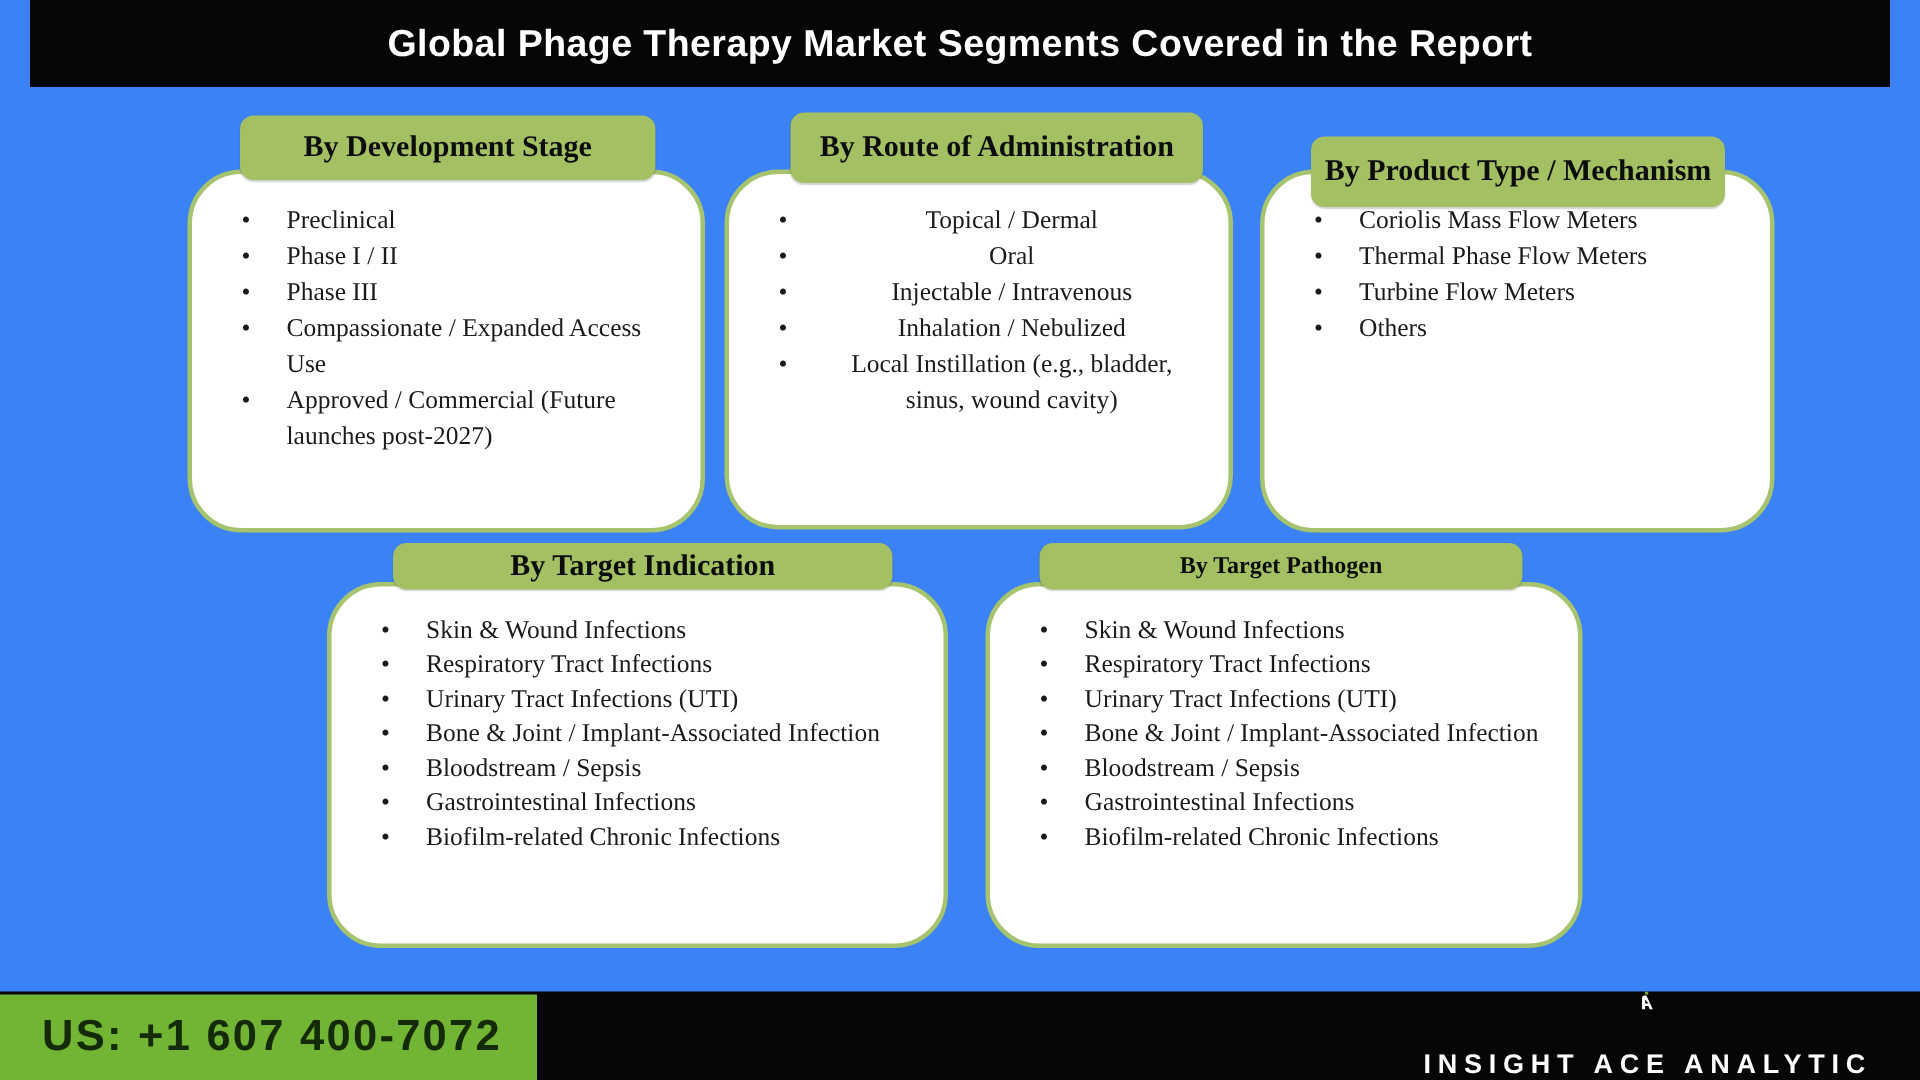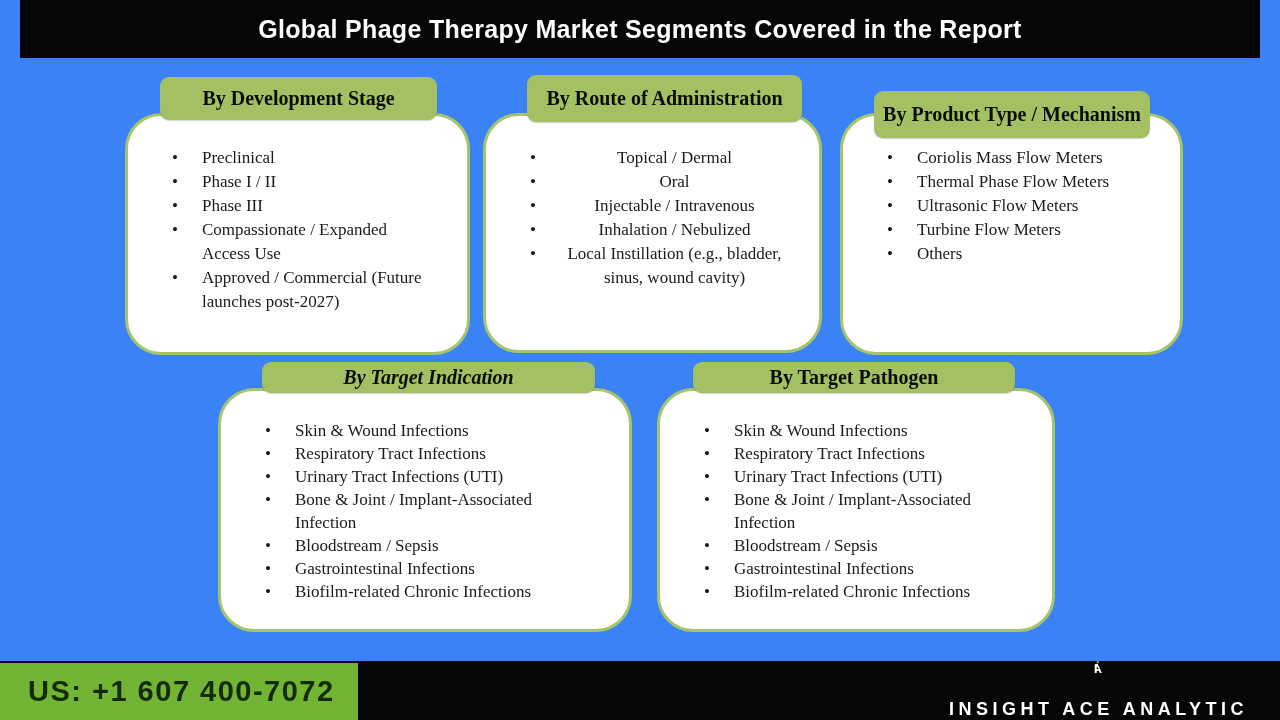--- a/index.html
+++ b/index.html
@@ -22,35 +22,35 @@
     box-sizing:border-box;
   }
   .seg-header{
     position:absolute;background:#a3c063;border-radius:9px;z-index:2;
     display:flex;align-items:center;justify-content:center;text-align:center;
     font-weight:bold;font-size:20px;line-height:1.12;color:#0d0d0d;
     padding:2px 8px;box-sizing:border-box;
     box-shadow:0 1px 1px rgba(0,0,0,0.18);
   }
   .seg-list{
-    margin:14px;list-style:none;color:#1a1a1a;font-size:17px;line-height:24px;
+    margin:3px;list-style:none;color:#1a1a1a;font-size:17px;line-height:24px;
     padding:16px 16px 0 24px;
   }
   .seg-list li{position:relative;padding-left:36px;}
   .seg-list li::before{content:"\2022";position:absolute;left:6px;}
   #box1{left:125px;top:113px;width:345px;height:242px;}
   #hdr1{left:160px;top:77px;width:277px;height:43px;}
   #box2{left:483px;top:113px;width:339px;height:240px;text-align:center;}
   #hdr2{left:517px;top:75px;width:275px;height:47px;margin-left:10px;}
   #box3{left:840px;top:113px;width:343px;height:242px;}
   #hdr3{left:874px;top:75px;width:276px;height:47px;margin-top:16px;}
   #box4{left:218px;top:388px;width:414px;height:244px;}
-  #hdr4{left:262px;top:362px;width:333px;height:31px;font-size:20px;font-style:italic;}
+  #hdr4{left:262px;top:362px;width:333px;height:31px;font-size:20px;}
   #box5{left:657px;top:388px;width:398px;height:244px;}
-  #hdr5{left:693px;top:362px;width:322px;height:31px;font-size:20px;}
+  #hdr5{left:693px;top:362px;width:322px;height:31px;font-size:16px;}
   #box4 .seg-list{padding-right:34px;line-height:23px;padding-top:14px;}
   #box5 .seg-list{padding-right:10px;line-height:23px;padding-top:14px;}
   
   .bottom-bar{
     position:absolute;left:0;top:661px;width:1280px;height:59px;background:#060606;
   }
   .phone-box{
     position:absolute;left:0;top:2px;width:358px;height:57px;background:#72b434;
     display:flex;align-items:center;padding-left:28px;box-sizing:border-box;
   }
@@ -95,21 +95,20 @@
         <li>Inhalation / Nebulized</li>
         <li>Local Instillation (e.g., bladder, sinus, wound cavity)</li>
       </ul>
   </div>
   <div class="seg-header" id="hdr2">By Route of Administration</div>
 
   <div class="seg-box" id="box3">
     <ul class="seg-list">
         <li>Coriolis Mass Flow Meters</li>
         <li>Thermal Phase Flow Meters</li>
-        <li>Ultrasonic Flow Meters</li>
         <li>Turbine Flow Meters</li>
         <li>Others</li>
       </ul>
   </div>
   <div class="seg-header" id="hdr3">By Product Type / Mechanism</div>
 
   <div class="seg-box" id="box4">
     <ul class="seg-list">
         <li>Skin &amp; Wound Infections</li>
         <li>Respiratory Tract Infections</li>

